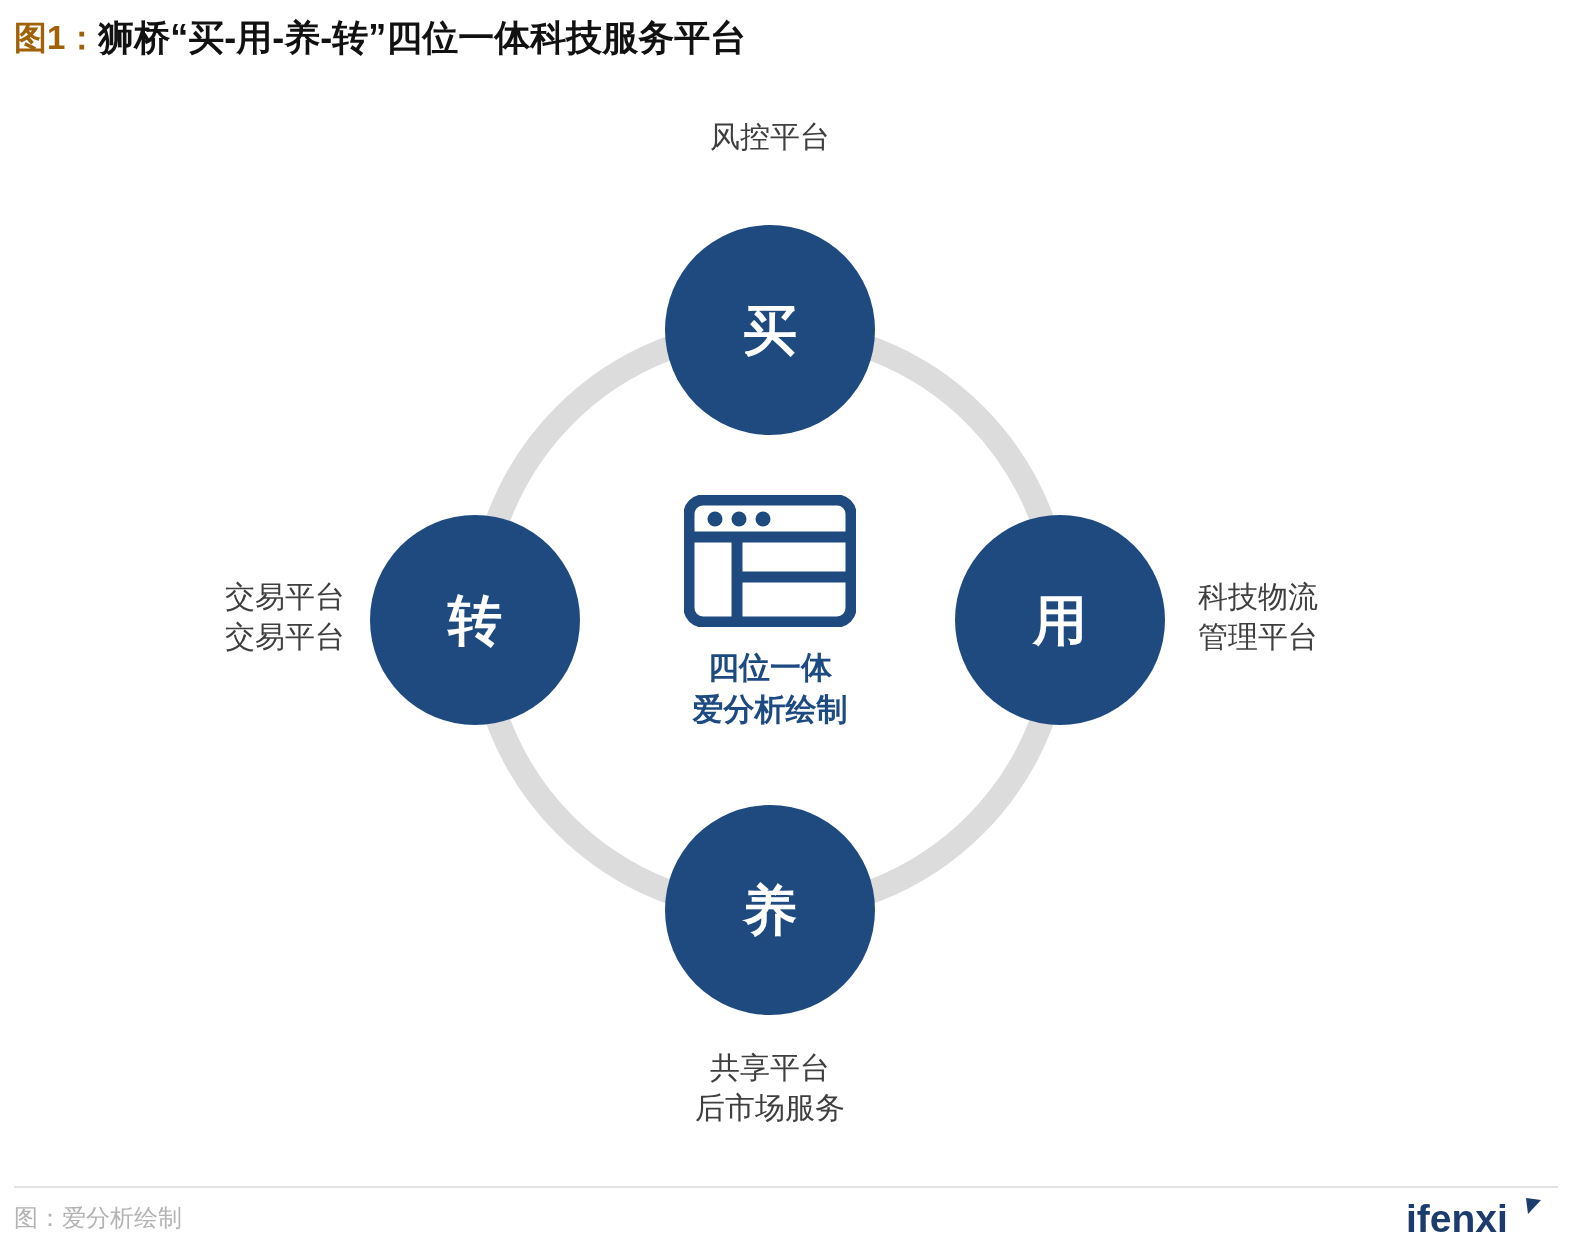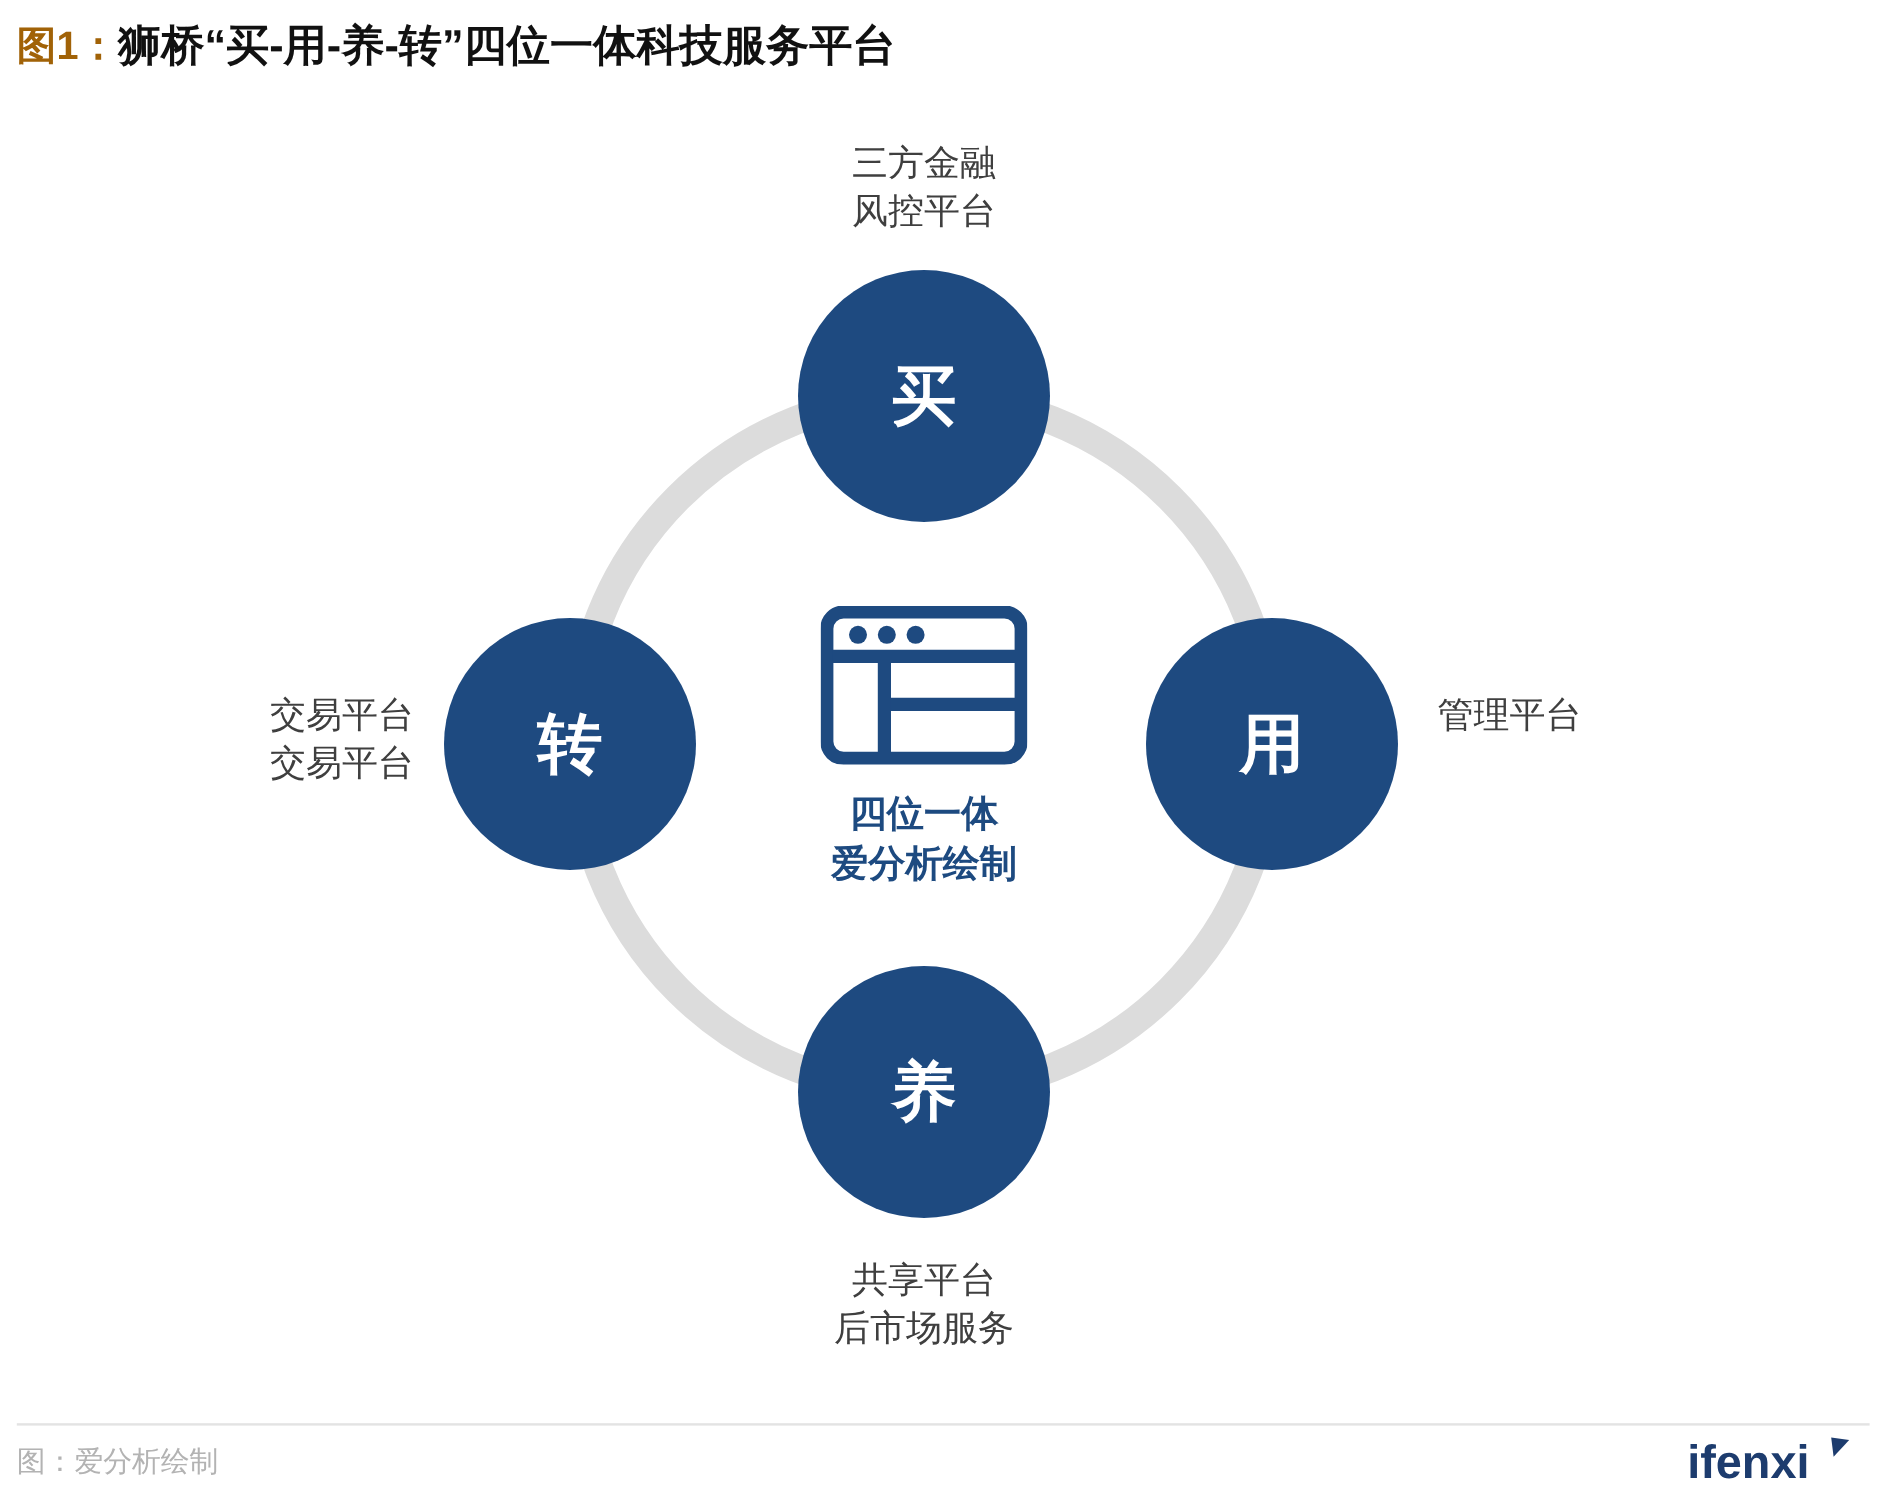--- a/index.html
+++ b/index.html
@@ -116,21 +116,20 @@
   
   .hub {
     position: absolute;
     left: 610px;
     top: 425px;
     width: 320px;
     height: 270px;
     display: flex;
     flex-direction: column;
     align-items: center;
-    margin-top: 10px;
   }
   .hub-icon {
     width: 172px;
     height: 132px;
     margin-top: 0px;
   }
   .hub-text {
     margin-top: 20px;
     text-align: center;
     color: #1d4a80;
@@ -173,35 +172,35 @@
   <span class="title-main">狮桥“买-用-养-转”四位一体科技服务平台</span>
 </div>
 
 <div class="stage">
 
   <svg class="ring-svg" viewBox="0 0 1572 1100">
     <circle cx="770" cy="550" r="290" fill="none" stroke="#dcdcdc" stroke-width="24"></circle>
   </svg>
 
   <div class="caption cap-top">
-    <div>三方金融</div>
     <div>风控平台</div>
   </div>
 
   <div class="caption cap-bottom">
     <div>共享平台</div>
     <div>后市场服务</div>
   </div>
 
   <div class="caption cap-left">
     <div>交易平台</div>
     <div>交易平台</div>
   </div>
 
   <div class="caption cap-right">
+    <div>科技物流</div>
     <div>管理平台</div>
   </div>
 
   <div class="node node-buy">
     <span class="node-label">买</span>
   </div>
 
   <div class="node node-use">
     <span class="node-label">用</span>
   </div>

